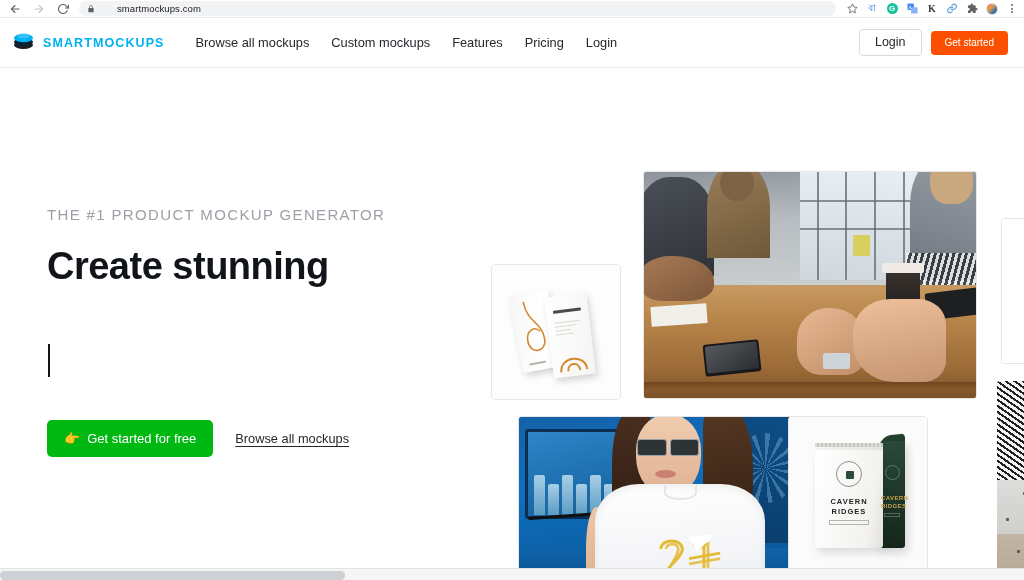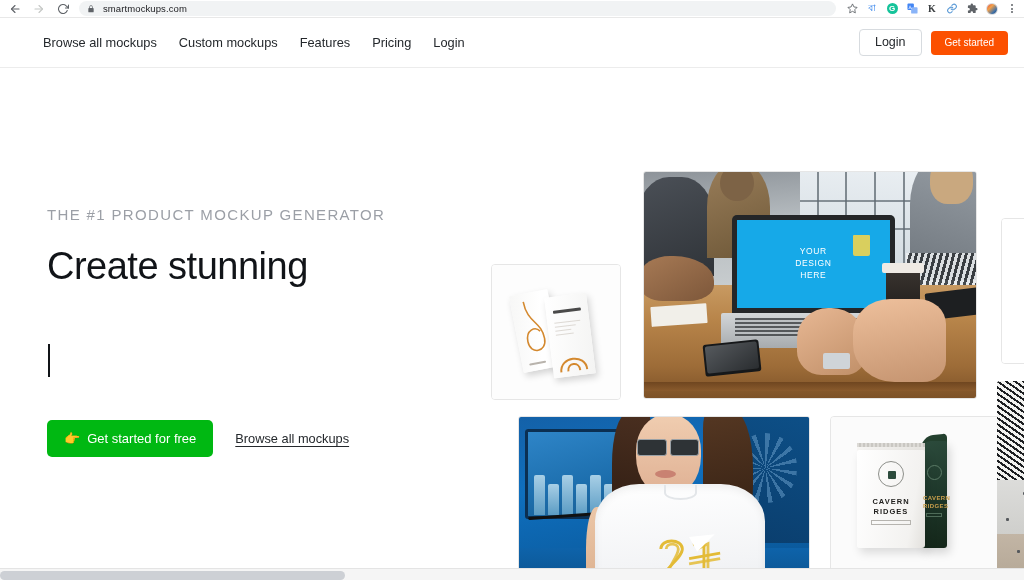--- a/index.html
+++ b/index.html
@@ -28,21 +28,21 @@
   .nav-btn svg { display:block; }
 
   #omnibox {
     flex:1;
     height:15px;
     margin:0 6px 0 4px;
     background:#f1f3f4;
     border-radius:8px;
     display:flex; align-items:center;
     padding-left:8px;
-    gap:8px;
+    gap:22px;
   }
   #omnibox .lock { flex:0 0 auto; display:flex; align-items:center; }
   #url-text {
     font-size:9.5px;
     color:#202124;
     letter-spacing:0.1px;
     white-space:nowrap;
   }
 
   .chrome-icons { display:flex; align-items:center; gap:0px; padding-right:2px; }
@@ -111,21 +111,21 @@
   }
   #hero-copy {
     position:absolute; left:47px; top:138px; width:400px;
   }
   #eyebrow {
     font-size:15px; color:#9b9fa6; letter-spacing:1.35px;
     text-transform:uppercase; font-weight:400;
   }
   #hero-title {
     margin-top:20px;
-    font-size:38px; line-height:46.5px; font-weight:400;
+    font-size:38px; line-height:46.5px; font-weight:700;
     color:#111418; letter-spacing:-0.5px;
   }
   .caret {
     display:inline-block; width:2px; height:33px;
     background:#111418; vertical-align:-5px; margin-left:1px;
   }
   #hero-ctas {
     margin-top:37px; display:flex; align-items:center; gap:22px;
   }
   #cta-primary {
@@ -388,21 +388,21 @@
     position:absolute; left:-7%; top:78%; width:8%; height:13%;
     background:#6e5a4c; border-radius:40%; opacity:.55;
   }
   .ts-arm-l {
     position:absolute; left:-22%; top:44%; width:22%; height:56%;
     background:linear-gradient(160deg,#ecc7a8,#d3a583);
     border-radius:36% 20% 26% 40%;
   }
 
   
-  #tile-coffee { left:830px; top:348px; width:176px; height:156px; }
+  #tile-coffee { left:788px; top:348px; width:140px; height:156px; }
   .cf-scene { position:absolute; inset:0; background:#fbfbfb; }
   .cf-bag {
     position:absolute; left:26px; top:33px; width:68px; height:98px;
     background:linear-gradient(100deg,#ffffff 0%,#f3f2f0 78%,#e2e0dc 100%);
     border-radius:2px 2px 3px 3px;
     box-shadow:3px 5px 10px rgba(0,0,0,.13);
   }
   .cf-top {
     position:absolute; left:26px; top:27px; width:68px; height:9px;
     background:linear-gradient(100deg,#f7f6f4,#e6e4e0);
@@ -560,20 +560,31 @@
       <span class="dots3">
           <i></i>
           <i></i>
           <i></i>
         </span>
     </div>
   </div>
 </div>
 
 <div id="site-header">
+  <div id="brand">
+    <span>
+      <svg width="23" height="19" viewBox="0 0 46 38">
+        <ellipse cx="23" cy="28" rx="19" ry="8" fill="#1b1f24"></ellipse>
+        <ellipse cx="23" cy="22" rx="19" ry="8" fill="#0a2233"></ellipse>
+        <ellipse cx="23" cy="14" rx="19" ry="8.5" fill="#00b2f0"></ellipse>
+        <ellipse cx="23" cy="10" rx="12" ry="5" fill="#5fd4ff" opacity="0.55"></ellipse>
+      </svg>
+    </span>
+    <span id="brand-name">SMARTMOCKUPS</span>
+  </div>
 
   <nav id="main-nav">
     <a class="nav-link">Browse all mockups</a>
     <a class="nav-link">Custom mockups</a>
     <a class="nav-link">Features</a>
     <a class="nav-link">Pricing</a>
     <a class="nav-link">Login</a>
   </nav>
 
   <div id="header-actions">
@@ -641,32 +652,20 @@
     <div id="lt-p3hair"></div>
     <div class="lt-stripes"></div>
     <div class="lt-desk">
         <div class="lt-deskedge"></div>
       </div>
     <div id="lt-hand-left"></div>
     <div id="lt-book"></div>
     <div id="lt-mug-y"></div>
     <div id="lt-cup"></div>
     <div id="lt-notebook"></div>
-    <div class="lt-laptop">
-      <div class="lt-lid">
-        <div class="lt-screen">
-          <span>YOUR</span>
-          <span>DESIGN</span>
-          <span>HERE</span>
-        </div>
-      </div>
-      <div class="lt-base">
-          <div class="lt-keys"></div>
-        </div>
-    </div>
     <div id="lt-phone"></div>
     <div id="lt-hand-a"></div>
     <div id="lt-hand-b"></div>
     <div id="lt-watch"></div>
   </div>
 
   <div class="card" id="tile-tshirt">
     <div class="ts-truck"></div>
     <div class="ts-windshield"></div>
     <div class="ts-bottles">

